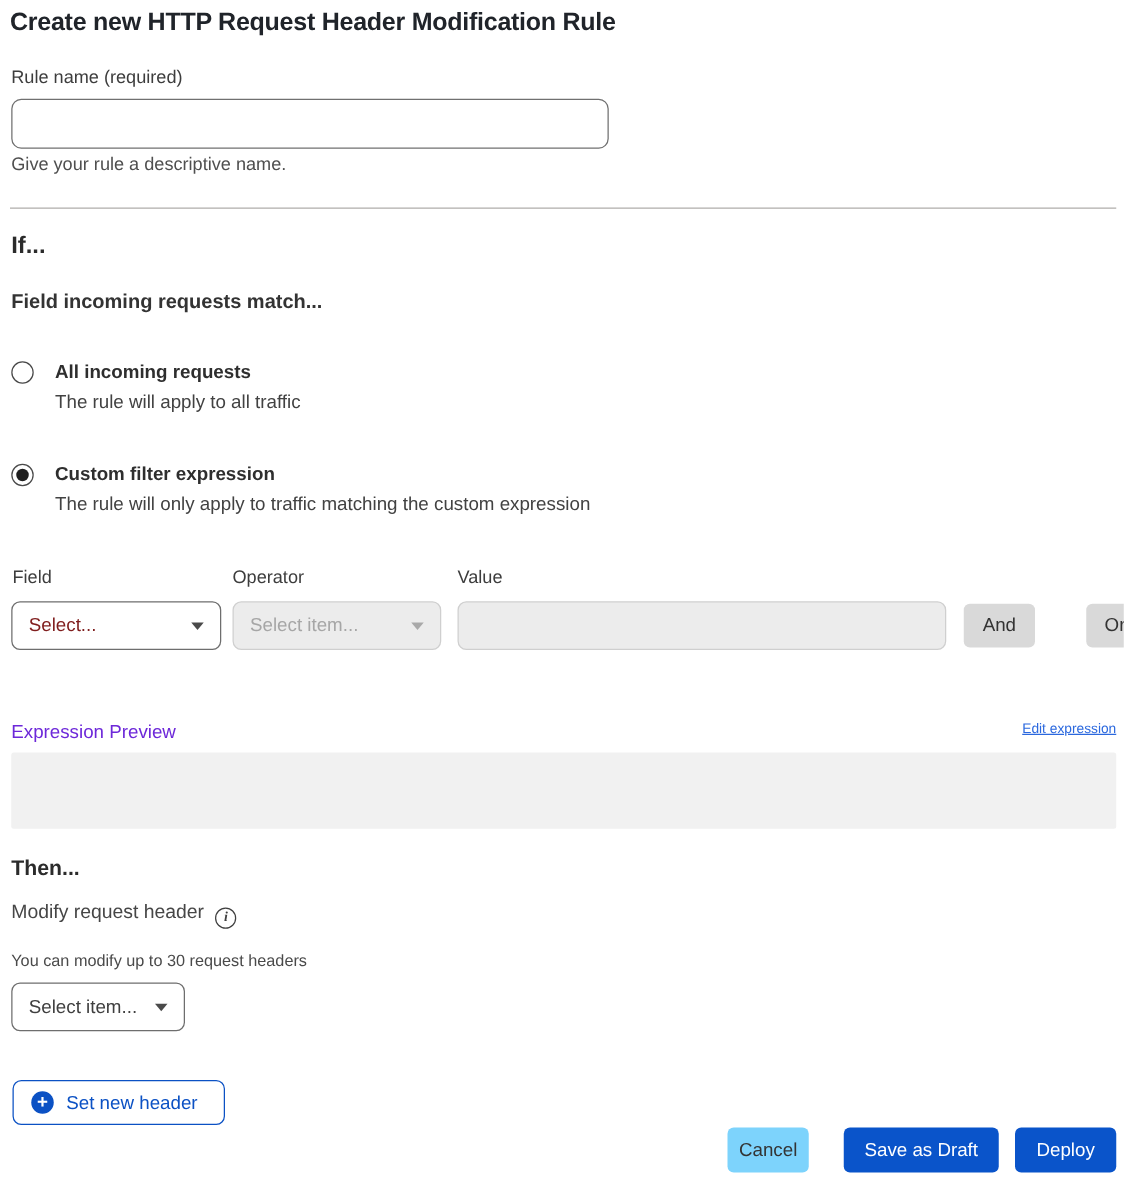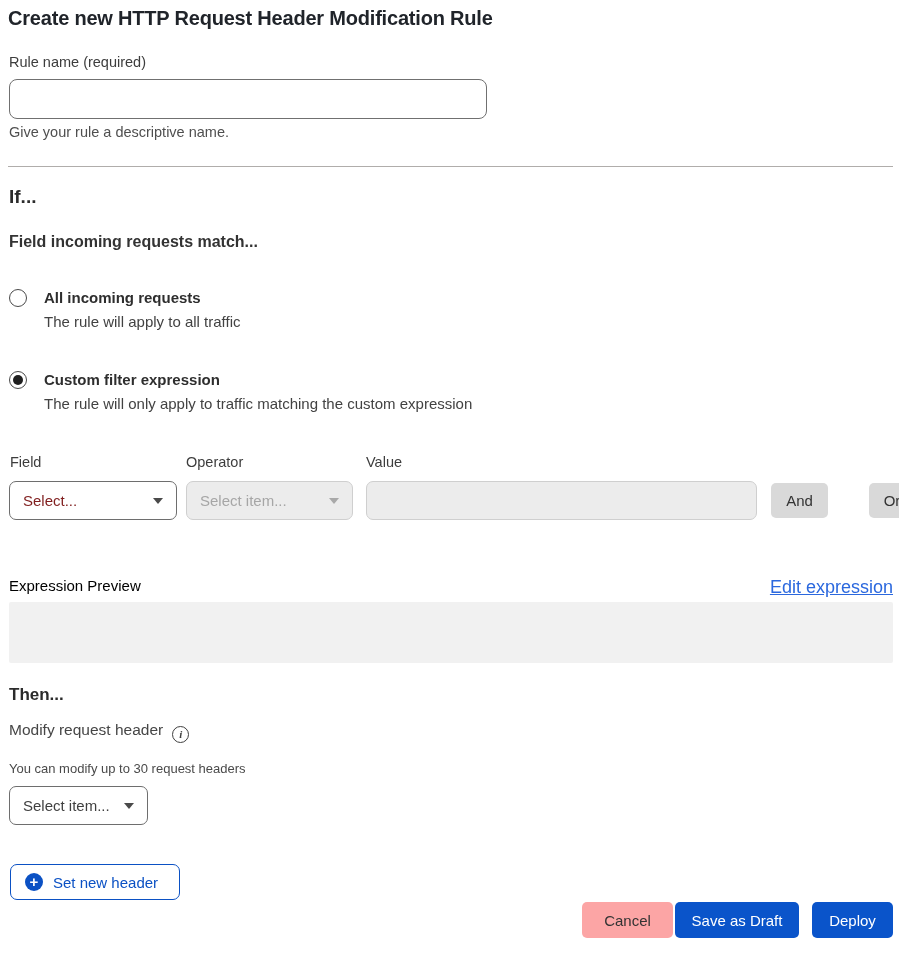--- a/index.html
+++ b/index.html
@@ -76,24 +76,24 @@
     background: #ececec; border: 1px solid #cfcfcf; border-radius: 7px;
     font-family: inherit; font-size: 15px; padding: 0 12px;
   }
 
   .gray-btn {
     background: #d9d9d9; border: none; border-radius: 5px;
     font-family: inherit; font-size: 15px; color: #333;
     cursor: pointer;
   }
 
-  .preview-label { left: 9px; top: 577px; font-size: 15px; color: #000000; }
+  .preview-label { left: 9px; top: 577px; font-size: 15px; color: #6d28d9; }
   .edit-link {
     top: 577px; right: 6px;
-    font-size: 18px; color: #2b68de; text-decoration: underline;
+    font-size: 11px; color: #2b68de; text-decoration: underline;
     cursor: pointer;
   }
   .preview-box {
     left: 9px; top: 602px; width: 884px; height: 61px;
     background: #f1f1f1; border-radius: 2px;
   }
 
   .modify-label { left: 9px; top: 721px; font-size: 15.5px; color: #464646; }
   .info-icon {
     display: inline-block; width: 17px; height: 17px; border-radius: 50%;
@@ -114,21 +114,21 @@
     width: 18px; height: 18px; border-radius: 50%;
     background: #0b51c4; color: #ffffff;
     font-size: 15px; line-height: 17px; text-align: center; font-weight: 700;
     flex: 0 0 auto;
   }
 
   .footer-btn {
     top: 902px; height: 36px; border: none; border-radius: 5px;
     font-family: inherit; font-size: 15px; cursor: pointer;
   }
-  .btn-cancel { left: 582px; width: 91px; background: #fca5a5; color: #333; }
+  .btn-cancel { left: 582px; width: 65px; background: #7dd3fc; color: #333; }
   .btn-blue { background: #0a54ca; color: #ffffff; }
   .btn-save { left: 675px; width: 124px; }
   .btn-deploy { left: 812px; width: 81px; }
 </style>
 </head>
 <body>
 
 <h1 class="abs page-title">Create new HTTP Request Header Modification Rule</h1>
 
 <label class="abs field-label" style="left:9px; top:54px;">Rule name (required)</label>

